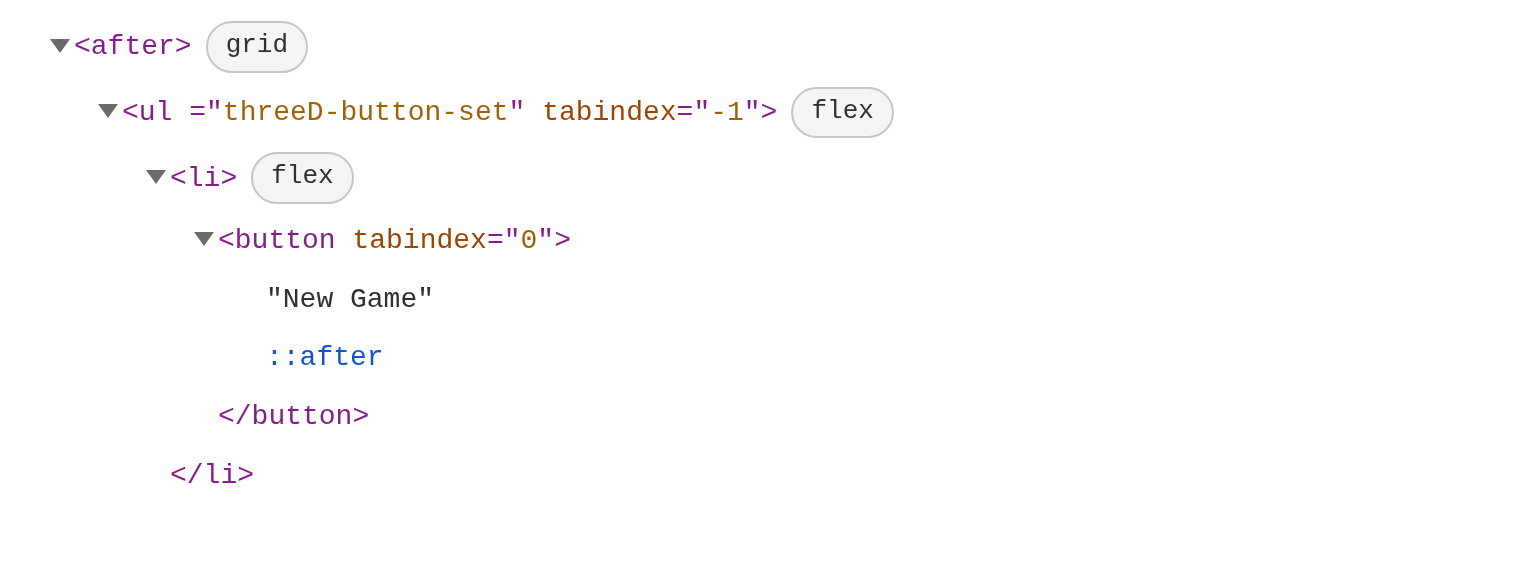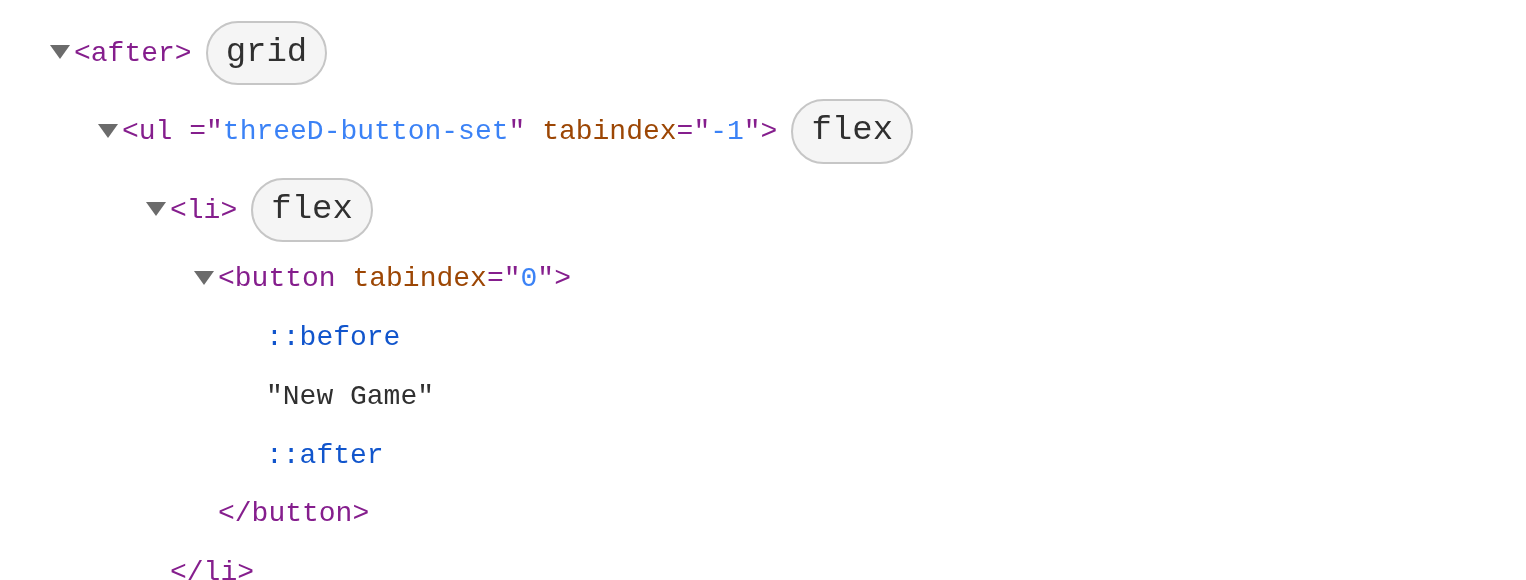--- a/index.html
+++ b/index.html
@@ -41,39 +41,39 @@
     position: relative;
     top: -2px;
   }
   .tag-name {
     color: #851e8d;
   }
   .attr-name {
     color: #9c4604;
   }
   .attr-value {
-    color: #3b82f6;
+    color: #a16207;
   }
   .punct {
     color: #851e8d;
   }
   .pseudo {
     color: #1155cc;
   }
   .text-node {
     color: #303030;
   }
   .badge {
     display: inline-block;
     border: 2px solid #c6c6c6;
     background: #f5f5f5;
     color: #303030;
     border-radius: 999px;
     padding: 2px 18px 4px 18px;
-    font-size: 34px;
+    font-size: 26px;
     margin-left: 14px;
     position: relative;
     top: -1px;
   }
   .noarrow-pad {
     display: inline-block;
     width: 24px;
   }
 </style>
 </head>
@@ -122,24 +122,20 @@
       <span class="tag-name">button</span>
       <span>&nbsp;</span>
       <span class="attr-name">tabindex</span>
       <span class="punct">=</span>
       <span class="punct">"</span>
       <span class="attr-value">0</span>
       <span class="punct">"</span>
       <span class="punct">&gt;</span>
   </div>
 
-  <div class="row indent-4">
-    <span class="noarrow-pad"></span>
-    <span class="pseudo">::before</span>
-  </div>
 
   <div class="row indent-4">
     <span class="noarrow-pad"></span>
     <span class="text-node">"New Game"</span>
   </div>
 
   <div class="row indent-4">
     <span class="noarrow-pad"></span>
     <span class="pseudo">::after</span>
   </div>

